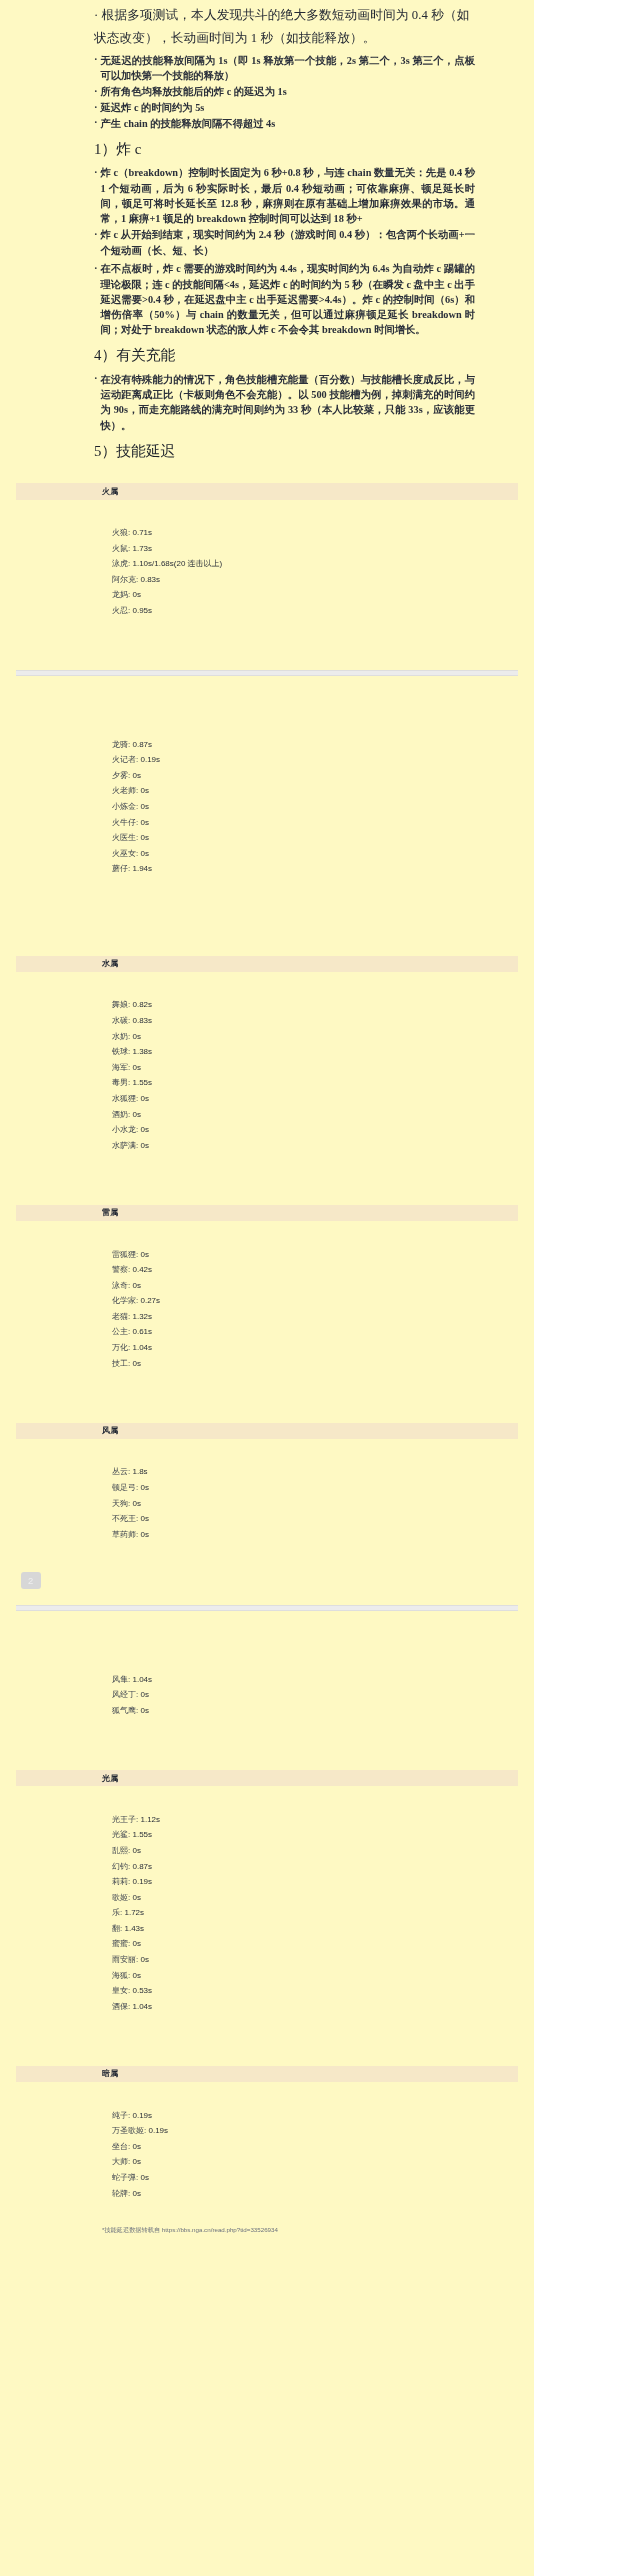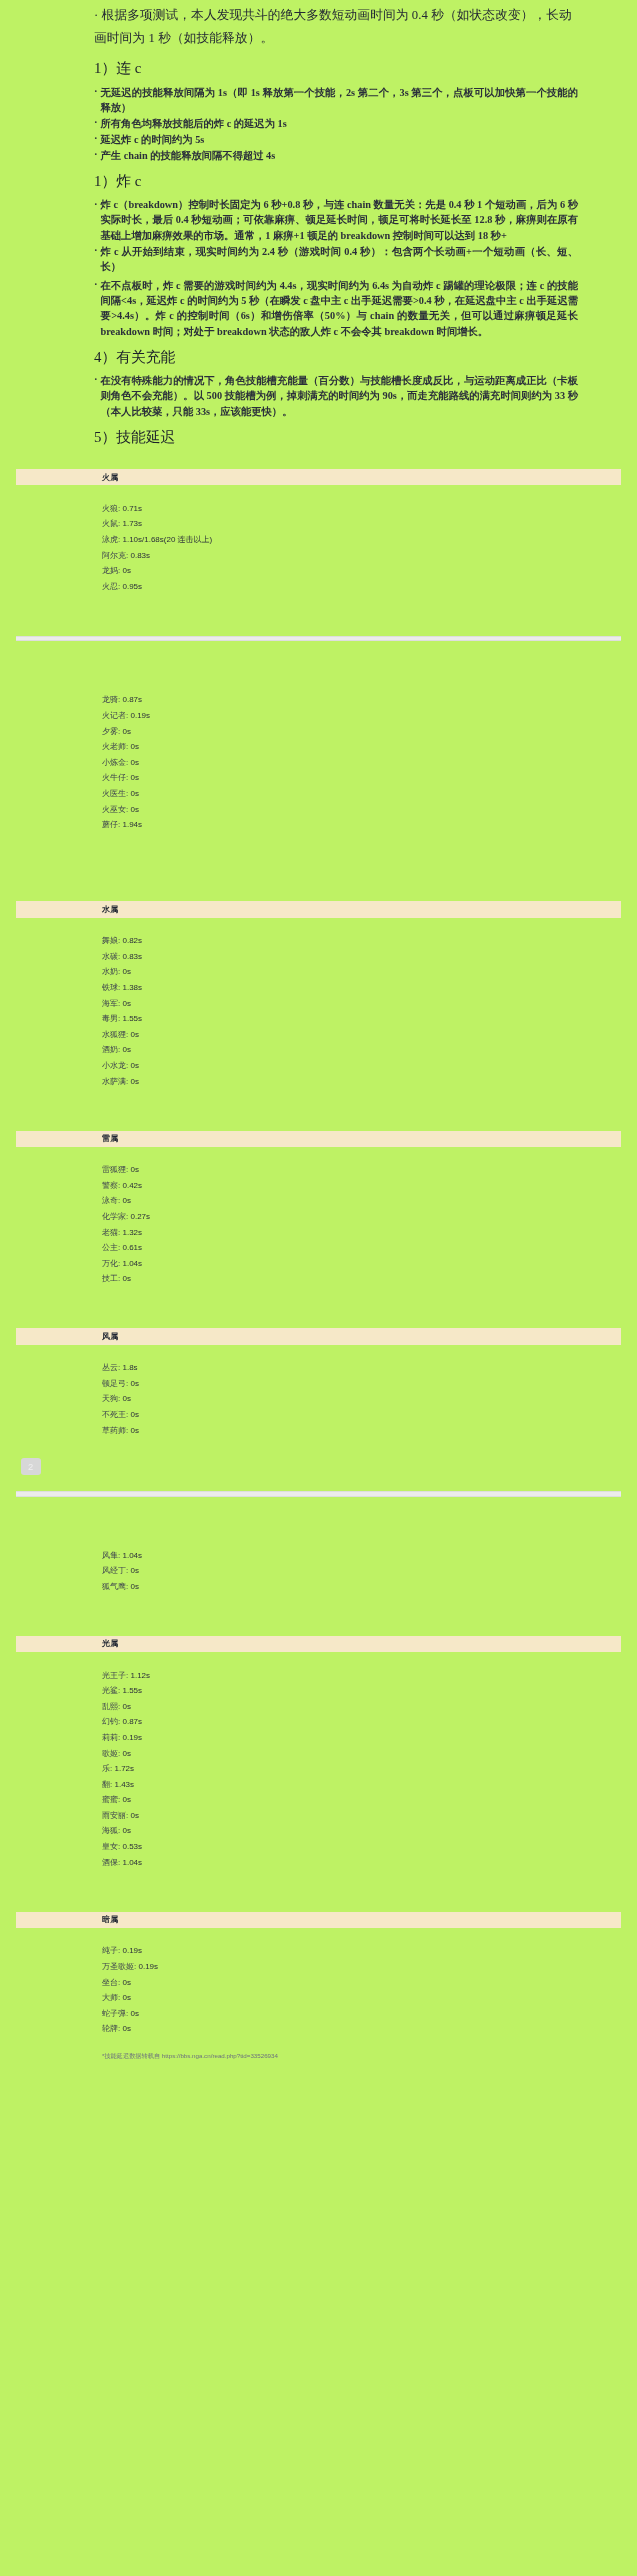--- a/index.html
+++ b/index.html
@@ -7,23 +7,23 @@
   body {
     width: 637px;
     background: #ffffff;
     font-family: "Liberation Serif", "DejaVu Serif", serif;
     color: #1f2430;
     -webkit-font-smoothing: antialiased;
   }
 
   .page {
     position: relative;
-    width: 637px;
+    width: 534px;
     min-height: 2576px;
-    background: #bef264;
+    background: #fef9c3;
     overflow: hidden;
   }
 
   
   .article {
     padding: 3.5px 59px 0 94px;
   }
 
   .para {
     font-family: "Liberation Serif", "DejaVu Serif", serif;
@@ -85,21 +85,21 @@
   .attr-head span {
     font-family: "Liberation Sans", "DejaVu Sans", sans-serif;
     font-size: 8px;
     font-weight: bold;
     color: #1d2330;
     letter-spacing: 0.3px;
   }
 
   .attr-list {
     padding: 15.3px 0 17.7px 86px;
-    margin: 0;
+    margin: 10px;
     list-style: none;
   }
   .attr-list li {
     font-family: "Liberation Sans", "DejaVu Sans", sans-serif;
     font-size: 8px;
     line-height: 15.6px;
     color: #3d434e;
     white-space: nowrap;
   }
   .attr-list li .nm { color: #3d434e; }
@@ -143,21 +143,20 @@
 </style>
 </head>
 <body>
 
 <div class="page">
 
   <div class="article">
 
     <p class="para first">· 根据多项测试，本人发现共斗的绝大多数短动画时间为 0.4 秒（如状态改变），长动画时间为 1 秒（如技能释放）。</p>
 
-    <h3 class="h-num">1）连 c</h3>
     <ul class="bullets">
       <li>无延迟的技能释放间隔为 1s（即 1s 释放第一个技能，2s 第二个，3s 第三个，点板可以加快第一个技能的释放）</li>
       <li>所有角色均释放技能后的炸 c 的延迟为 1s</li>
       <li>延迟炸 c 的时间约为 5s</li>
       <li>产生 chain 的技能释放间隔不得超过 4s</li>
     </ul>
 
     <h3 class="h-num">1）炸 c</h3>
     <ul class="bullets">
       <li>炸 c（breakdown）控制时长固定为 6 秒+0.8 秒，与连 chain 数量无关：先是 0.4 秒 1 个短动画，后为 6 秒实际时长，最后 0.4 秒短动画；可依靠麻痹、顿足延长时间，顿足可将时长延长至 12.8 秒，麻痹则在原有基础上增加麻痹效果的市场。通常，1 麻痹+1 顿足的 breakdown 控制时间可以达到 18 秒+</li>

